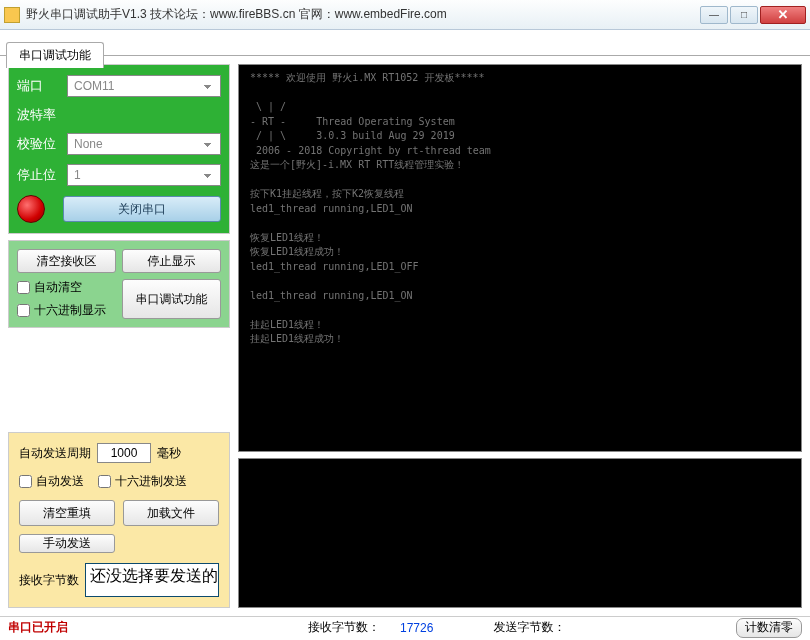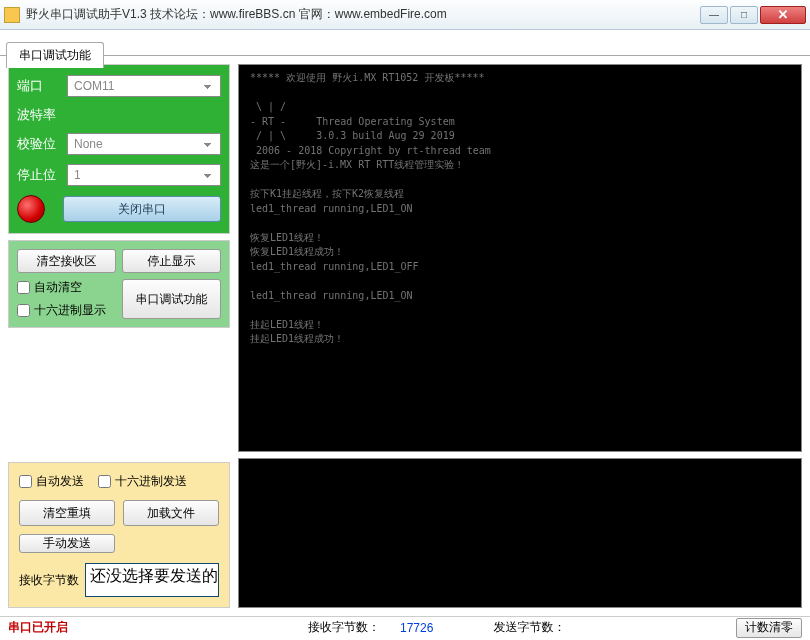--- a/index.html
+++ b/index.html
@@ -52,21 +52,21 @@
 
 
 .terminal { background: #000; color: #737373; font-family: "SimSun", monospace; font-size: 10px; padding: 6px 11px; overflow: hidden; white-space: pre; line-height: 1.45; border: 1px solid #888; }
 .term-recv { flex: 1; min-height: 372px; }
 .term-send { height: 150px; }
 
 
 .statusbar { height: 22px; border-top: 1px solid #ccc; display: flex; align-items: center; font-size: 12px; padding: 0 8px; gap: 20px; }
 .status-open { color: #c00000; font-weight: bold; }
 .stat-val { color: #0040e0; margin-right: 40px; }
-.reset-btn { height: 20px; font-size: 12px; padding: 0 8px; background: linear-gradient(#fdfdfd,#e6e6e6); border: 1px solid #999; border-radius: 2px; margin-left: auto; }
+.reset-btn { height: 20px; font-size: 12px; padding: 0 8px; background: linear-gradient(#fdfdfd,#e6e6e6); border: 1px solid #999; border-radius: 7px; margin-left: auto; }
 </style>
 </head>
 <body>
 
 <div class="titlebar">
   <div class="icon"></div>
   <span class="title-text">野火串口调试助手V1.3     技术论坛：www.fireBBS.cn   官网：www.embedFire.com</span>
   <div class="spacer"></div>
   <div class="winbtn">—</div>
   <div class="winbtn">□</div>
@@ -112,20 +112,25 @@
       <button class="small-btn tall-btn">串口调试功能</button>
       <label class="chk-label">
           <input type="checkbox" style="">
           <span>十六进制显示</span>
         </label>
     </div>
 
     <div style="flex:1"></div>
 
     <div class="panel yellow-panel">
+      <div class="send-row1">
+        <span>自动发送周期</span>
+        <input class="period-input" value="1000" style="">
+        <span>毫秒</span>
+      </div>
       <div class="send-row2">
         <label class="chk-label">
             <input type="checkbox" style="">
             <span>自动发送</span>
           </label>
         <label class="chk-label">
             <input type="checkbox" style="">
             <span>十六进制发送</span>
           </label>
       </div>

